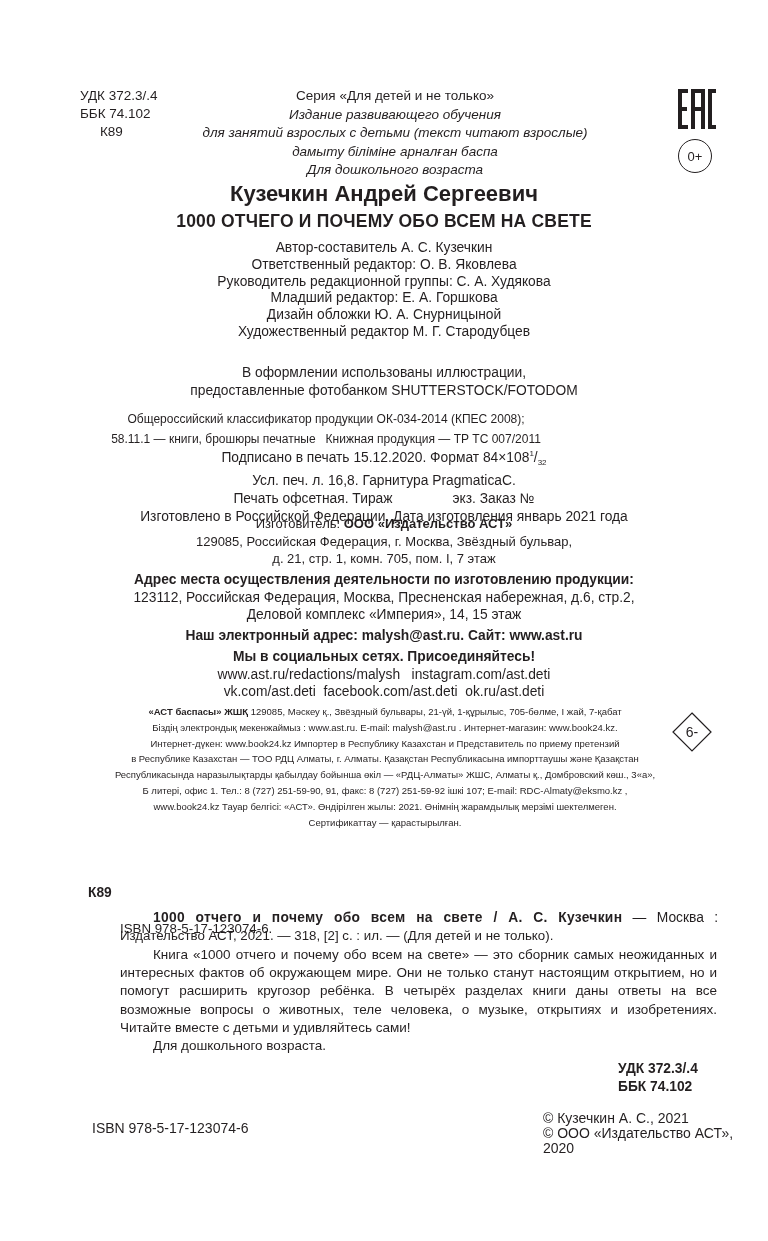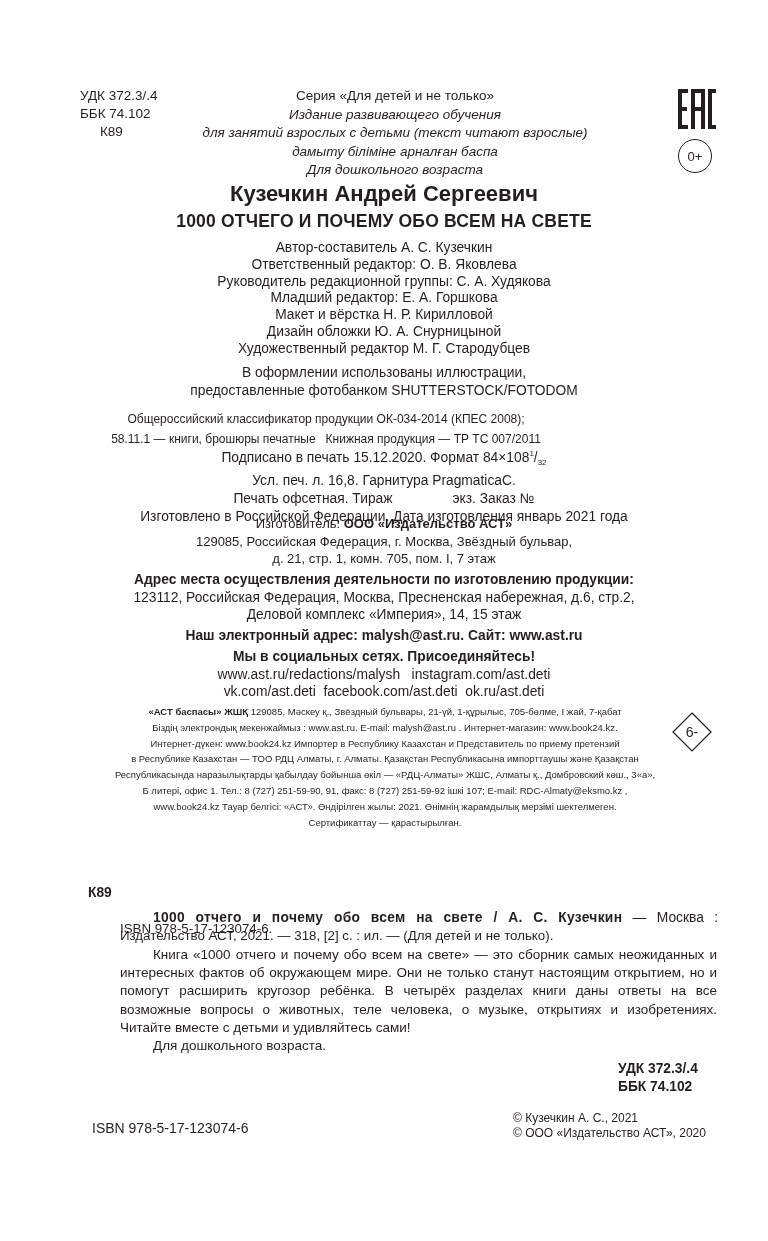--- a/index.html
+++ b/index.html
@@ -65,21 +65,21 @@
     #isbn-short { left: 120px; top: 921px; font-size: 13.3px; }
 
     #annot { left: 120px; width: 597px; top: 946px; font-size: 13.5px; line-height: 18.2px; }
     #annot p { margin: 0; text-align: justify; text-indent: 33px; }
     #annot .last { text-indent: 33px; }
 
     #udk-bottom { left: 618px; top: 1060px; font-size: 13.8px; line-height: 18px; font-weight: bold; }
 
     #isbn-bottom { left: 92px; top: 1120px; font-size: 14px; font-weight: normal; }
 
-    #copy { left: 513px; top: 1111px; font-size: 12px; line-height: 15px; }
+    #copy { left: 543px; top: 1111px; font-size: 14px; line-height: 15px; }
   </style>
 </head>
 <body>
 
 <div id="codes" class="abs narrow">
   <div>УДК 372.3/.4</div>
   <div>ББК 74.102</div>
   <div class="k89">К89</div>
 </div>
 
@@ -112,21 +112,20 @@
 <div id="age-circle" class="abs">0+</div>
 
 <div id="author" class="abs">Кузечкин Андрей Сергеевич</div>
 <div id="title" class="abs">1000 ОТЧЕГО И ПОЧЕМУ ОБО ВСЕМ НА СВЕТЕ</div>
 
 <div id="credits" class="abs">
   <div>Автор-составитель А. С. Кузечкин</div>
   <div>Ответственный редактор: О. В. Яковлева</div>
   <div>Руководитель редакционной группы: С. А. Худякова</div>
   <div>Младший редактор: Е. А. Горшкова</div>
-  <div>Макет и вёрстка Н. Р. Кирилловой</div>
   <div>Дизайн обложки Ю. А. Снурницыной</div>
   <div>Художественный редактор М. Г. Стародубцев</div>
 </div>
 
 <div id="illustr" class="abs">
   <div>В оформлении использованы иллюстрации,</div>
   <div>предоставленные фотобанком SHUTTERSTOCK/FOTODOM</div>
 </div>
 
 <div id="classif" class="abs">

